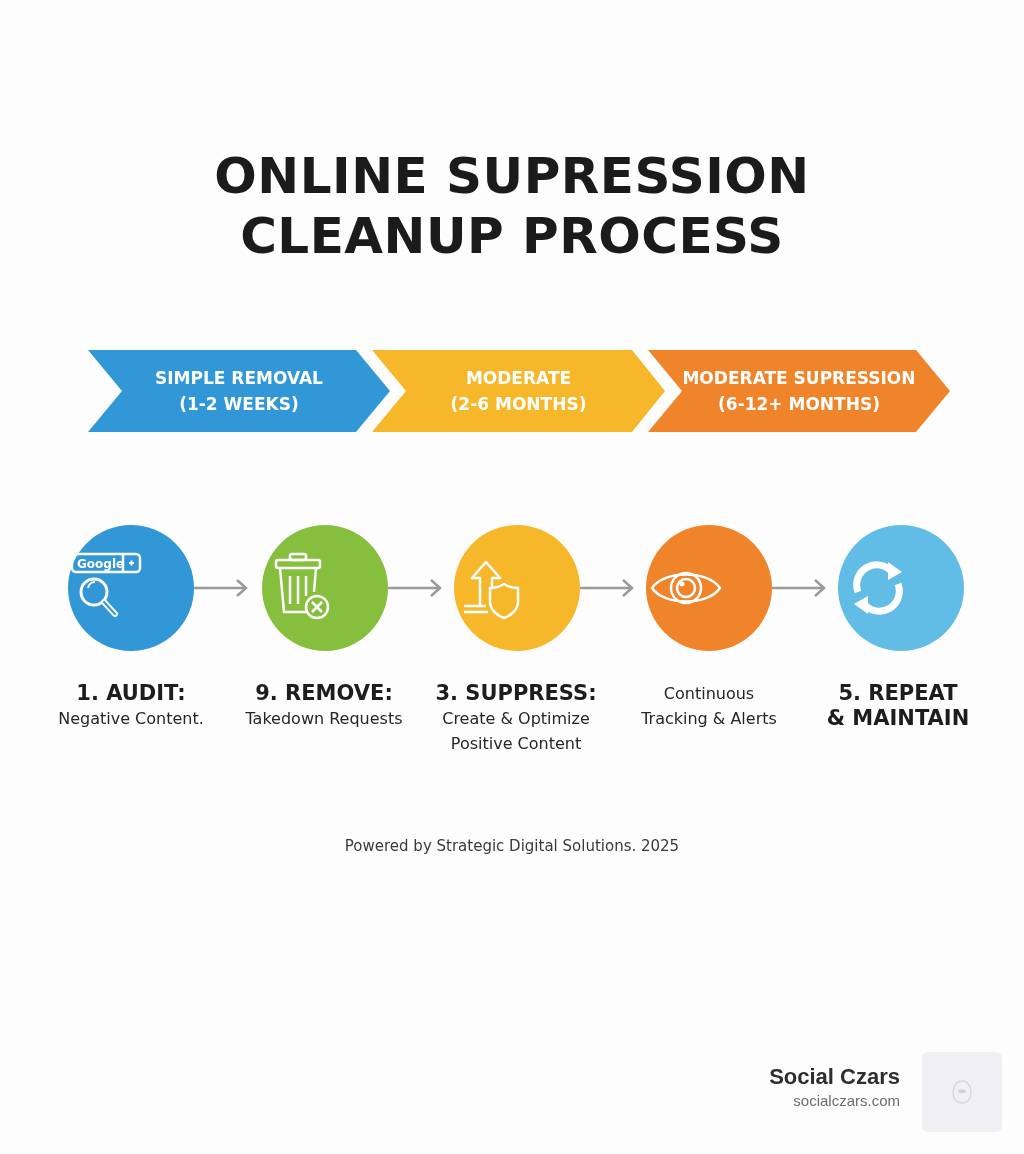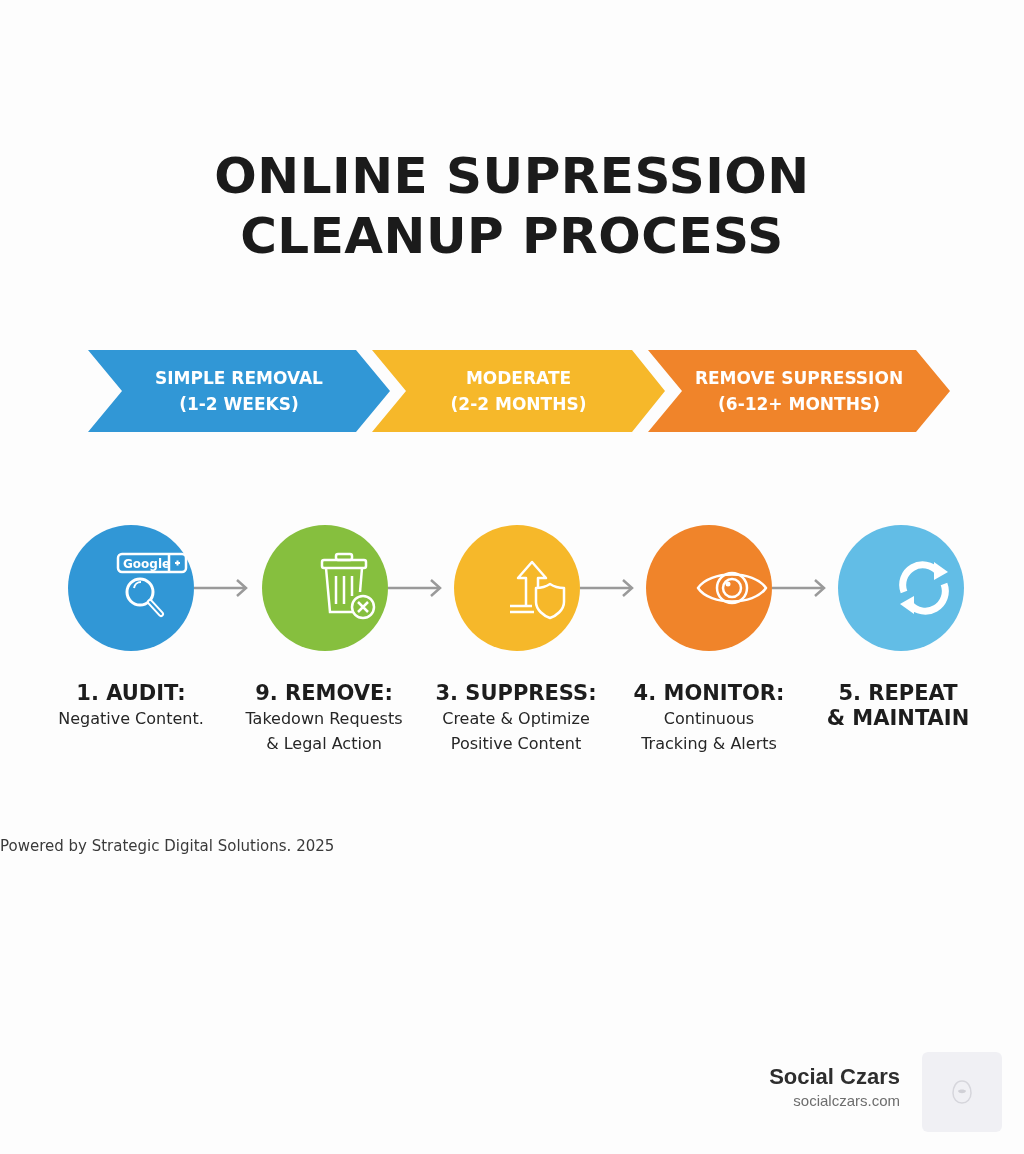--- a/index.html
+++ b/index.html
@@ -15,30 +15,30 @@
 
   .phase-row { position: absolute; left: 0; top: 350px; width: 1024px; height: 82px; }
   .phase { position: absolute; top: 0; height: 82px; display: flex; align-items: center; justify-content: center; }
   .phase svg { position: absolute; left: 0; top: 0; }
   .phase .lbl {
     position: relative; z-index: 1; text-align: center; color: #ffffff;
     font-family: "DejaVu Sans", sans-serif; font-weight: bold; font-size: 17px; line-height: 26px;
   }
   .circle {
     position: absolute; width: 126px; height: 126px; border-radius: 50%;
-    display: flex; align-items: center; justify-content: flex-end;
+    display: flex; align-items: center; justify-content: flex-start;
   }
   .connector { position: absolute; top: 576px; height: 24px; }
 
   .step-text { position: absolute; top: 681px; width: 190px; text-align: center; }
   .step-title { font-family: "DejaVu Sans", sans-serif; font-weight: bold; font-size: 21px; line-height: 25px; color: #1d1d1d; }
   .step-desc { font-family: "DejaVu Sans", sans-serif; font-size: 16px; line-height: 25px; color: #262626; }
 
   .footer-note {
-    position: absolute; left: 0; top: 837px; width: 1024px; 
+    position: absolute; left: 0; top: 837px; width: 1024px; text-align: center;
     font-family: "DejaVu Sans", sans-serif; font-size: 15px; color: #3a3a3a;
   }
 
   .brand { position: absolute; right: 124px; top: 1064px; text-align: right; }
   .brand-name { font-family: Liberation Sans, sans-serif; font-weight: bold; font-size: 22px; line-height: 26px; color: #2e2e2e; }
   .brand-url { font-family: "Liberation Sans", sans-serif; font-size: 15px; line-height: 22px; color: #6d6d6d; }
   .brand-logo {
     position: absolute; left: 922px; top: 1052px; width: 80px; height: 80px;
     background: #f0f0f4; border-radius: 6px; display: flex; align-items: center; justify-content: center;
   }
@@ -60,29 +60,29 @@
       <div>SIMPLE REMOVAL</div>
       <div>(1-2 WEEKS)</div>
     </div>
   </div>
   <div class="phase" style="left:372px; width:293px;">
     <svg width="293" height="82">
       <polygon points="0,0 260,0 293,41 260,82 0,82 34,41" fill="#f6b82a"></polygon>
     </svg>
     <div class="lbl">
       <div>MODERATE</div>
-      <div>(2-2 MONTHS)</div>
+      <div>(2-6 MONTHS)</div>
     </div>
   </div>
   <div class="phase" style="left:648px; width:302px;">
     <svg width="302" height="82">
       <polygon points="0,0 268,0 302,41 268,82 0,82 34,41" fill="#f0842a"></polygon>
     </svg>
     <div class="lbl">
-      <div>REMOVE SUPRESSION</div>
+      <div>MODERATE SUPRESSION</div>
       <div>(6-12+ MONTHS)</div>
     </div>
   </div>
 </div>
 
 <div class="circle" style="left:68px; top:525px; background:#3197d6;">
   <svg width="80" height="80" viewBox="0 0 80 80">
     <rect x="4" y="6" width="68" height="18" rx="4" fill="none" stroke="#fff" stroke-width="2.5"></rect>
     <line x1="55" y1="6" x2="55" y2="24" stroke="#fff" stroke-width="2.5"></line>
     <text x="9" y="20" font-family="DejaVu Sans, sans-serif" font-size="12" font-weight="bold" fill="#fff">Google</text>
@@ -151,29 +151,27 @@
   </svg>
 </div>
 
 <div class="step-text" style="left:36px;">
   <div class="step-title">1. AUDIT:</div>
   <div class="step-desc">Negative Content.</div>
 </div>
 <div class="step-text" style="left:229px;">
   <div class="step-title">9. REMOVE:</div>
   <div class="step-desc">Takedown Requests</div>
-  <div class="step-desc">&amp; Legal Action</div>
 </div>
 <div class="step-text" style="left:421px;">
   <div class="step-title">3. SUPPRESS:</div>
   <div class="step-desc">Create &amp; Optimize</div>
   <div class="step-desc">Positive Content</div>
 </div>
 <div class="step-text" style="left:614px;">
-  <div class="step-title">4. MONITOR:</div>
   <div class="step-desc">Continuous</div>
   <div class="step-desc">Tracking &amp; Alerts</div>
 </div>
 <div class="step-text" style="left:803px;">
   <div class="step-title">5. REPEAT</div>
   <div class="step-title">&amp; MAINTAIN</div>
 </div>
 
 <div class="footer-note">Powered by Strategic Digital Solutions. 2025</div>
 

